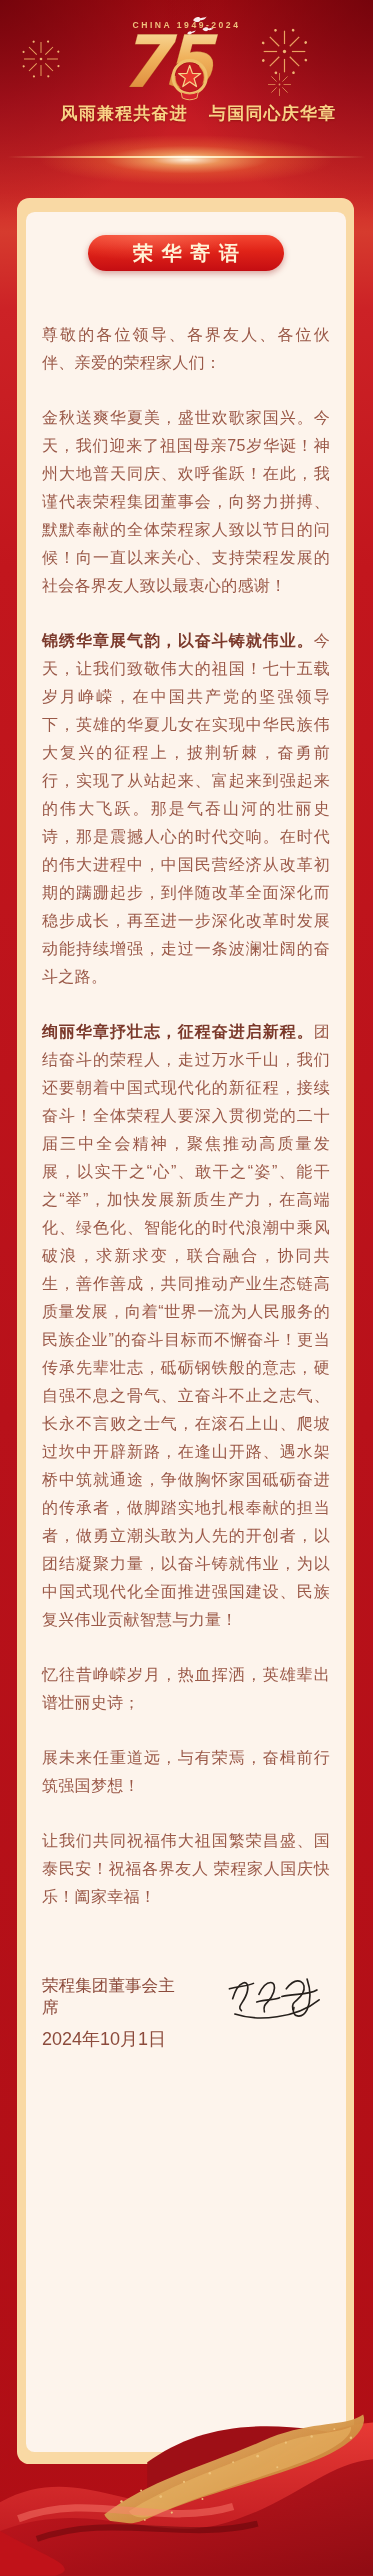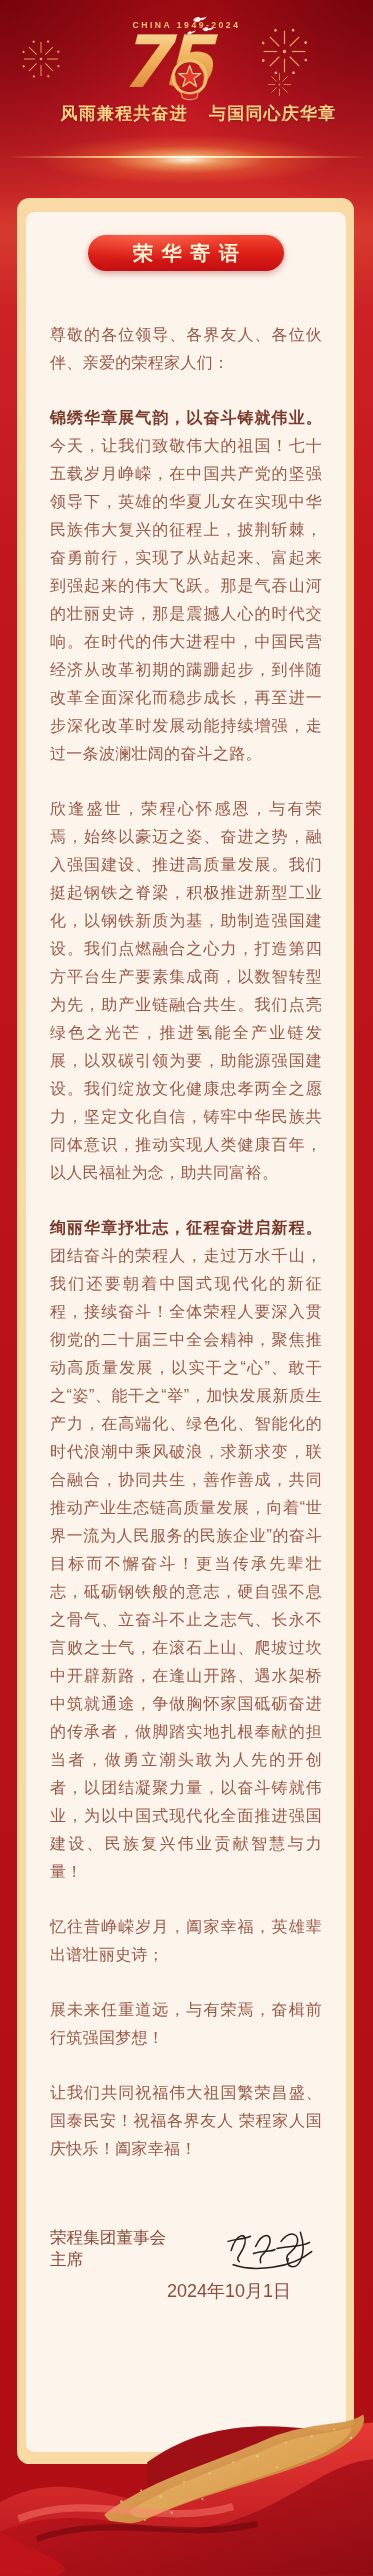--- a/index.html
+++ b/index.html
@@ -25,37 +25,37 @@
   .slogan .gap{display:inline-block;width:21px;}
   .glow{position:absolute;top:129px;left:0;width:373px;height:59px;pointer-events:none;
     background:radial-gradient(58% 62% at 50% 52%, rgba(255,252,230,.95) 0%, rgba(255,214,120,.62) 16%, rgba(250,140,60,.30) 38%, rgba(250,120,50,0) 68%);}
   .horizon{position:absolute;top:156px;left:0;width:373px;height:1.8px;pointer-events:none;
     background:linear-gradient(90deg, rgba(255,220,140,0) 2%, rgba(255,222,150,.85) 30%, #fffbe8 50%, rgba(255,222,150,.85) 70%, rgba(255,220,140,0) 98%);}
   
   .card-back{position:absolute;left:17px;top:198px;width:337px;height:2266px;
     background:#f9d9a4;border-radius:12.3px;}
   .card{position:absolute;left:26px;top:212px;width:320px;height:2240px;
     background:#fdf4ec;border-radius:8.6px;}
-  .card-inner{padding:0 24px;}
+  .card-inner{padding:0 16px;}
   .badge{margin:23px auto 0;width:196px;height:36px;border-radius:18px;
     background:
       radial-gradient(90% 130% at 30% 0%, rgba(255,150,120,.35), rgba(255,150,120,0) 55%),
       linear-gradient(180deg,#f44732 0%,#e02318 45%,#c40d12 100%);
     box-shadow:0 2.5px 6.1px rgba(140,10,10,.35);
     color:#fff3d6;font-size:20px;font-weight:700;line-height:36px;text-align:center;
     letter-spacing:8.6px;text-indent:8.6px;}
   .paras{margin-top:50px;}
   .paras p{font-size:16px;line-height:28px;color:#9a5948;text-align:justify;
     margin:0 0 27px;letter-spacing:0.3px;}
   .paras .lead{font-weight:700;color:#7b392b;}
   .sign-row{margin-top:56px;display:flex;justify-content:flex-end;align-items:center;
     padding-right:6.1px;gap:46px;}
   .sign-label{font-size:16.6px;color:#8c4b3c;}
   .sig-svg{margin-left:3.7px;}
-  .date-line{margin:1.2px 31px 0 0;text-align:right;font-size:18px;color:#8c4b3c;}
+  .date-line{margin:1.2px 31px 0 0;font-size:18px;color:#8c4b3c;}
   
   .silk{position:absolute;left:0;bottom:0;width:373px;height:206px;pointer-events:none;}
 </style>
 </head>
 <body>
 
 <div class="poster">
 
   <div class="header-shade"></div>
 
@@ -155,28 +155,28 @@
 
   <div class="card-back"></div>
   <div class="card">
     <div class="card-inner">
       <div class="badge">荣华寄语</div>
 
       <div class="paras">
 
           <p><span>尊敬的各位领导、各界友人、各位伙伴、亲爱的荣程家人们：</span></p>
 
+          <p><span>金秋送爽华夏美，盛世欢歌家国兴。今天，我们迎来了祖国母亲75岁华诞！神州大地普天同庆、欢呼雀跃！在此，我谨代表荣程集团董事会，向努力拼搏、默默奉献的全体荣程家人致以节日的问候！向一直以来关心、支持荣程发展的社会各界友人致以最衷心的感谢！</span></p>
 
           <p><span class="lead">锦绣华章展气韵，以奋斗铸就伟业。</span><span>今天，让我们致敬伟大的祖国！七十五载岁月峥嵘，在中国共产党的坚强领导下，英雄的华夏儿女在实现中华民族伟大复兴的征程上，披荆斩棘，奋勇前行，实现了从站起来、富起来到强起来的伟大飞跃。那是气吞山河的壮丽史诗，那是震撼人心的时代交响。在时代的伟大进程中，中国民营经济从改革初期的蹒跚起步，到伴随改革全面深化而稳步成长，再至进一步深化改革时发展动能持续增强，走过一条波澜壮阔的奋斗之路。</span></p>
 
-          <p><span>欣逢盛世，荣程心怀感恩，与有荣焉，始终以豪迈之姿、奋进之势，融入强国建设、推进高质量发展。我们挺起钢铁之脊梁，积极推进新型工业化，以钢铁新质为基，助制造强国建设。我们点燃融合之心力，打造第四方平台生产要素集成商，以数智转型为先，助产业链融合共生。我们点亮绿色之光芒，推进氢能全产业链发展，以双碳引领为要，助能源强国建设。我们绽放文化健康忠孝两全之愿力，坚定文化自信，铸牢中华民族共同体意识，推动实现人类健康百年，以人民福祉为念，助共同富裕。</span></p>
 
           <p><span class="lead">绚丽华章抒壮志，征程奋进启新程。</span><span>团结奋斗的荣程人，走过万水千山，我们还要朝着中国式现代化的新征程，接续奋斗！全体荣程人要深入贯彻党的二十届三中全会精神，聚焦推动高质量发展，以实干之“心”、敢干之“姿”、能干之“举”，加快发展新质生产力，在高端化、绿色化、智能化的时代浪潮中乘风破浪，求新求变，联合融合，协同共生，善作善成，共同推动产业生态链高质量发展，向着“世界一流为人民服务的民族企业”的奋斗目标而不懈奋斗！更当传承先辈壮志，砥砺钢铁般的意志，硬自强不息之骨气、立奋斗不止之志气、长永不言败之士气，在滚石上山、爬坡过坎中开辟新路，在逢山开路、遇水架桥中筑就通途，争做胸怀家国砥砺奋进的传承者，做脚踏实地扎根奉献的担当者，做勇立潮头敢为人先的开创者，以团结凝聚力量，以奋斗铸就伟业，为以中国式现代化全面推进强国建设、民族复兴伟业贡献智慧与力量！</span></p>
 
-          <p><span>忆往昔峥嵘岁月，阖家幸福，英雄辈出谱壮丽史诗；</span></p>
+          <p><span>忆往昔峥嵘岁月，热血挥洒，英雄辈出谱壮丽史诗；</span></p>
 
           <p><span>展未来任重道远，与有荣焉，奋楫前行筑强国梦想！</span></p>
 
           <p><span>让我们共同祝福伟大祖国繁荣昌盛、国泰民安！祝福各界友人 荣程家人国庆快乐！阖家幸福！</span></p>
         </div>
 
       <div class="sign-row">
         <span class="sign-label">荣程集团董事会主席</span>
         <svg class="sig-svg" width="110" height="59" viewBox="0 0 180 96">
           <g fill="none" stroke="#26201c" stroke-width="3" stroke-linecap="round" stroke-linejoin="round">

